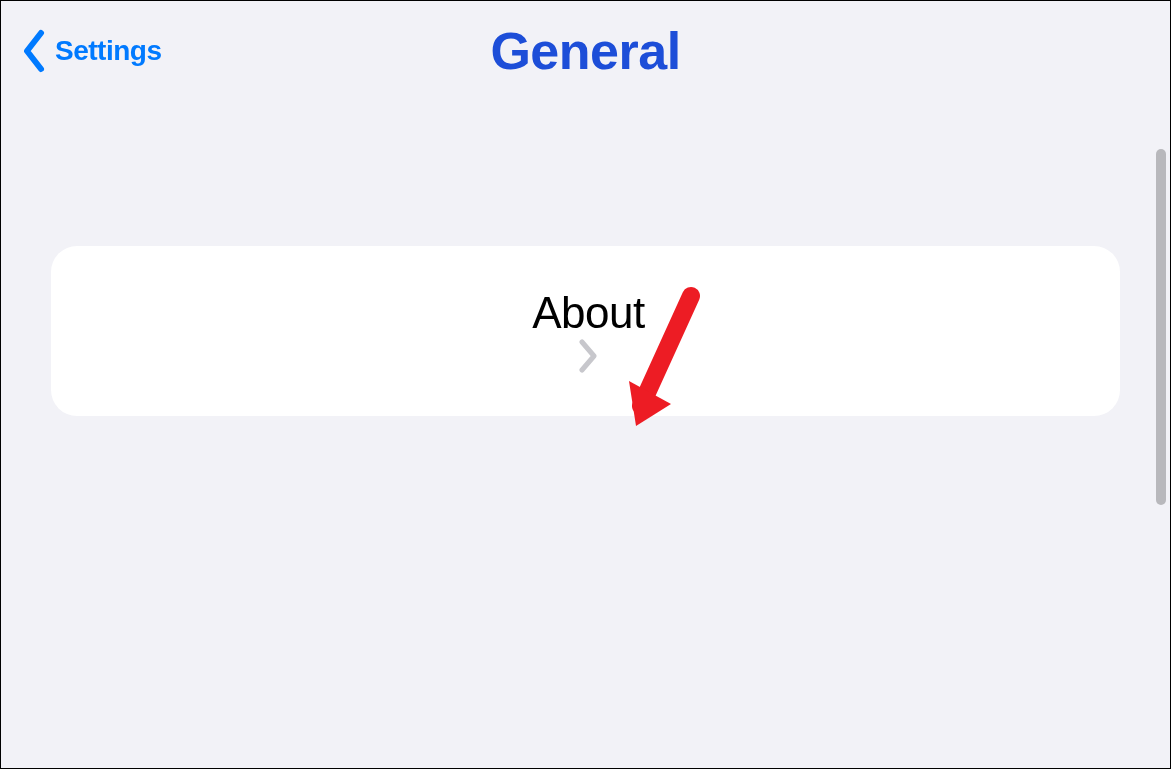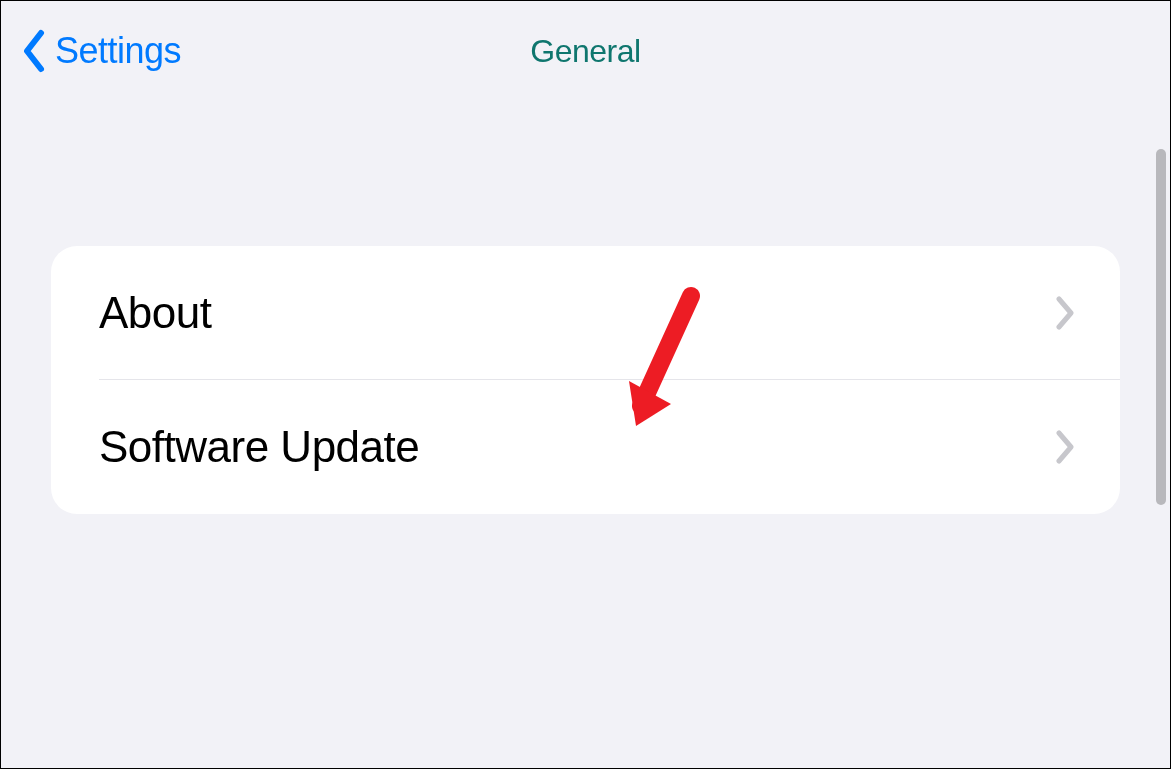--- a/index.html
+++ b/index.html
@@ -37,32 +37,32 @@
     
     .back-chevron {
       width: 26px;
       height: 44px;
       display: flex;
       align-items: center;
       justify-content: center;
     }
     
     .back-label {
-      font-size: 36px;
-      font-weight: 400;
+      font-size: 28px;
+      font-weight: 700;
       letter-spacing: -0.5px;
     }
     
     .nav-title {
       position: absolute;
       left: 50%;
       transform: translateX(-50%);
-      font-size: 32px;
-      font-weight: 400;
-      color: #0f766e;
+      font-size: 52px;
+      font-weight: 700;
+      color: #1d4ed8;
       letter-spacing: -0.5px;
     }
     
     .content {
       padding: 0 50px;
       margin-top: 145px;
     }
     
     .list-group {
       background: #fff;
@@ -71,20 +71,21 @@
       margin-bottom: 102px;
     }
     
     .list-item {
       display: flex;
       align-items: center;
       justify-content: space-between;
       padding: 42px 42px 42px 48px;
       cursor: pointer;
       position: relative;
+      flex-direction: column;
     }
     
     .list-item:not(:last-child)::after {
       content: '';
       position: absolute;
       bottom: 0;
       left: 48px;
       right: 0;
       height: 1px;
       background: #e5e5ea;
@@ -148,28 +149,20 @@
 
   <div class="list-group">
     <div class="list-item">
       <span class="list-item-label">About</span>
       <span class="chevron-right">
         <svg width="20" height="34" viewBox="0 0 20 34" fill="none">
           <path d="M3 3 L15 17 L3 31" stroke-width="5" stroke-linecap="round" stroke-linejoin="round"></path>
         </svg>
       </span>
     </div>
-    <div class="list-item">
-      <span class="list-item-label">Software Update</span>
-      <span class="chevron-right">
-        <svg width="20" height="34" viewBox="0 0 20 34" fill="none">
-          <path d="M3 3 L15 17 L3 31" stroke-width="5" stroke-linecap="round" stroke-linejoin="round"></path>
-        </svg>
-      </span>
-    </div>
   </div>
 
 
 </div>
 
 <div class="scrollbar"></div>
 
 <div class="annotation-arrow">
   <svg width="80" height="150" viewBox="0 0 80 150">
     <path d="M 70 10 L 20 120" stroke="#ed1c24" stroke-width="18" stroke-linecap="round"></path>

